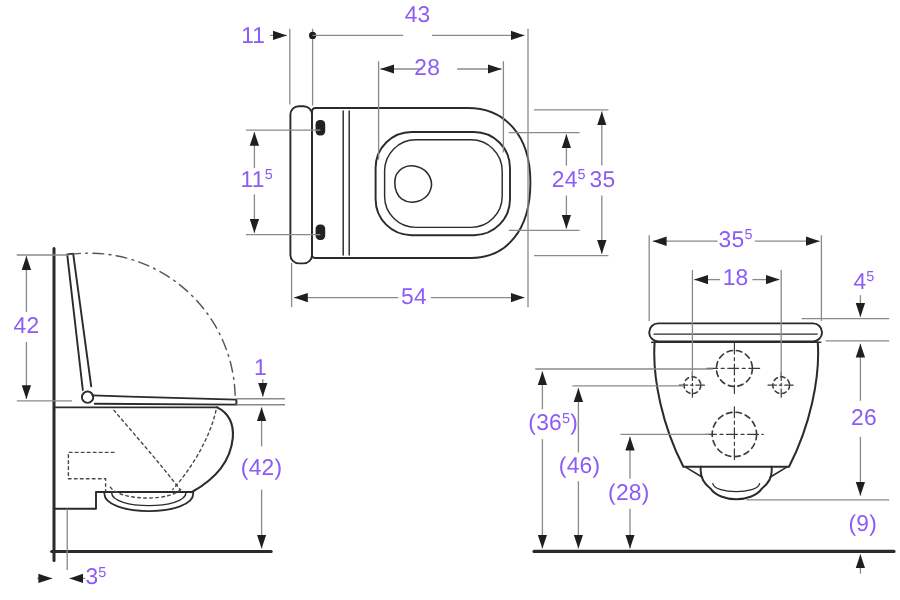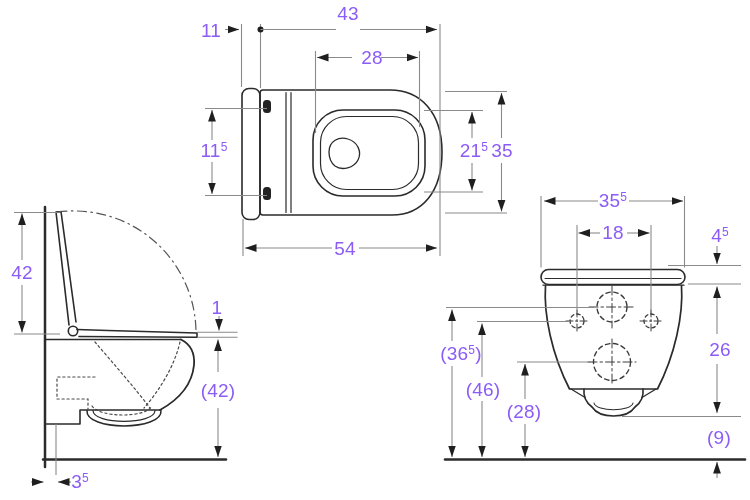--- a/index.html
+++ b/index.html
@@ -166,24 +166,24 @@
     <line x1="482" y1="401" x2="482" y2="457" marker-end="url(#ah)"></line>
 
     <path d="M517,362 H591"></path>
     <line x1="525" y1="399" x2="525" y2="364" marker-end="url(#ah)"></line>
     <line x1="525" y1="424" x2="525" y2="457" marker-end="url(#ah)"></line>
   </g>
 </svg>
 
   <div class="dim" style="left:211px;top:30px"><span>11</span><span class="sup"></span><span></span></div>
   <div class="dim" style="left:348px;top:13px"><span>43</span><span class="sup"></span><span></span></div>
-  <div class="dim" style="left:372px;top:57px"><span>28</span><span class="sup"></span><span></span></div>
+  <div class="dim" style="left:356px;top:57px"><span>28</span><span class="sup"></span><span></span></div>
   <div class="dim" style="left:345px;top:248px"><span>54</span><span class="sup"></span><span></span></div>
   <div class="dim" style="left:214px;top:150px"><span>11</span><span class="sup">5</span><span></span></div>
-  <div class="dim" style="left:474px;top:150px"><span>21</span><span class="sup">5</span><span></span></div>
+  <div class="dim" style="left:474px;top:150px"><span>24</span><span class="sup">5</span><span></span></div>
   <div class="dim" style="left:502px;top:150px"><span>35</span><span class="sup"></span><span></span></div>
 
   <div class="dim" style="left:22px;top:272px"><span>42</span><span class="sup"></span><span></span></div>
   <div class="dim" style="left:217px;top:307px"><span>1</span><span class="sup"></span><span></span></div>
   <div class="dim" style="left:218px;top:390px"><span>(42</span><span class="sup"></span><span>)</span></div>
   <div class="dim" style="left:80px;top:481px"><span>3</span><span class="sup">5</span><span></span></div>
 
   <div class="dim" style="left:613px;top:200px"><span>35</span><span class="sup">5</span><span></span></div>
   <div class="dim" style="left:613px;top:232px"><span>18</span><span class="sup"></span><span></span></div>
   <div class="dim" style="left:720px;top:235px"><span>4</span><span class="sup">5</span><span></span></div>

